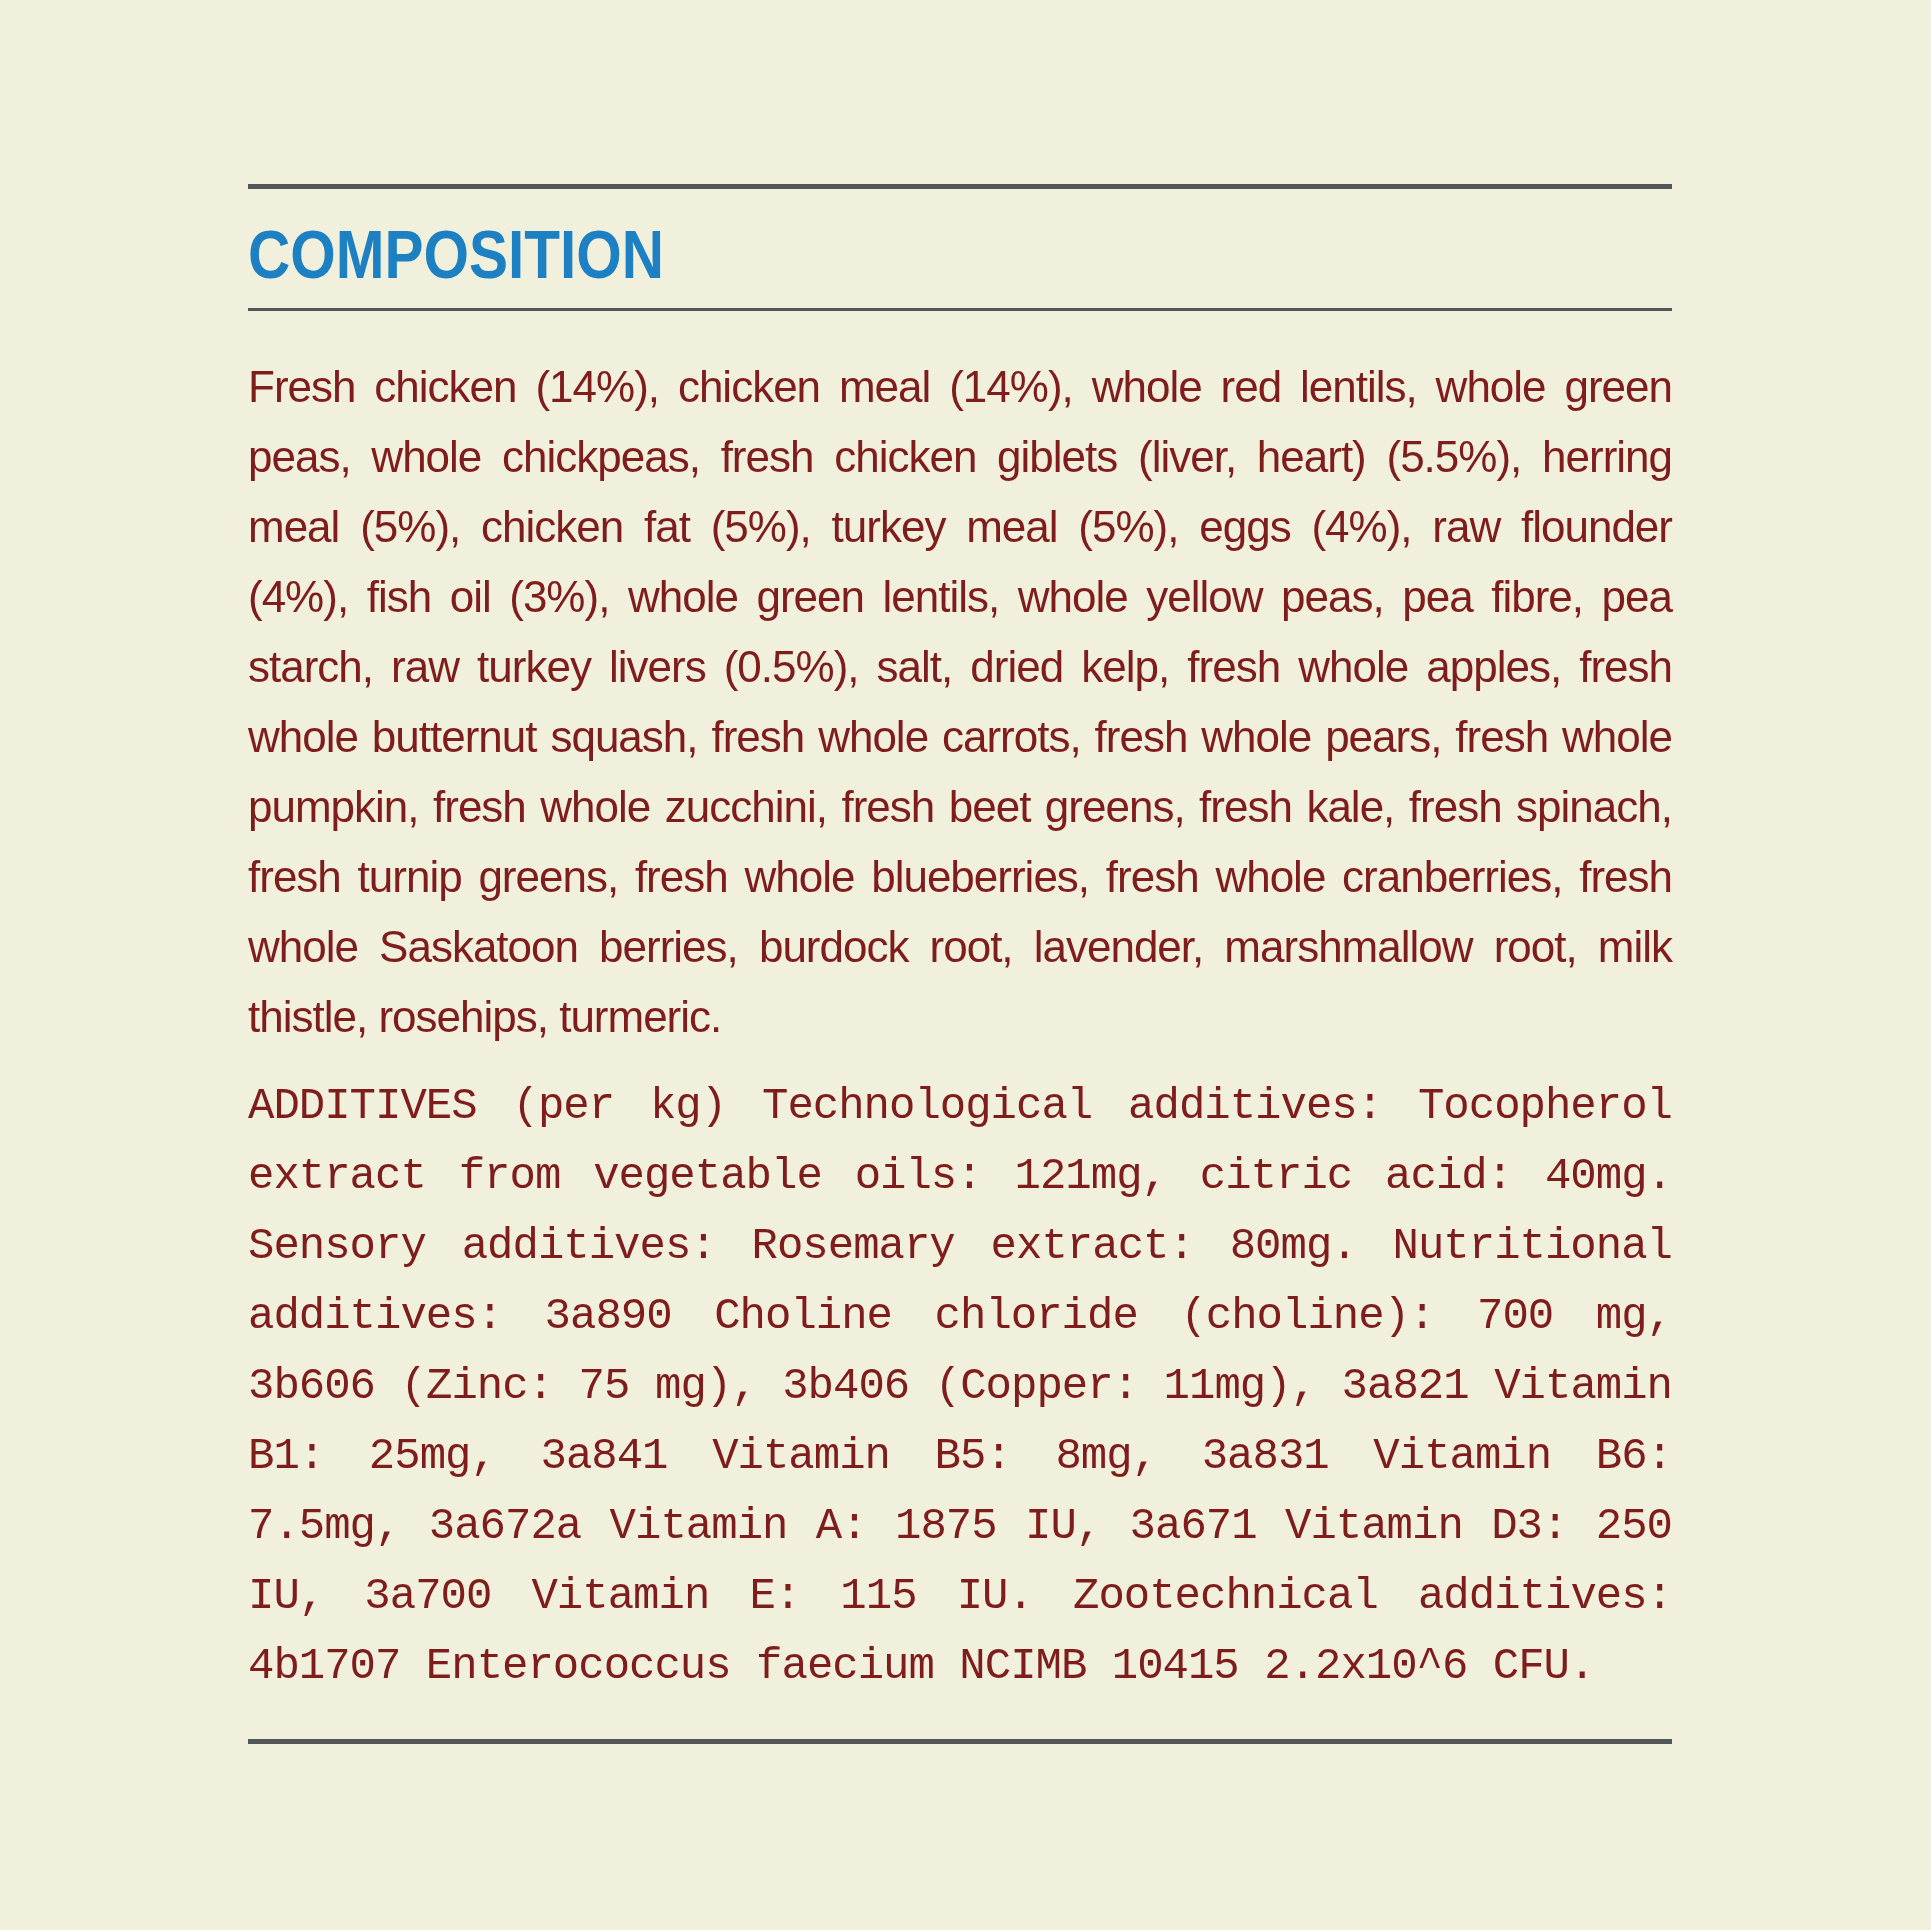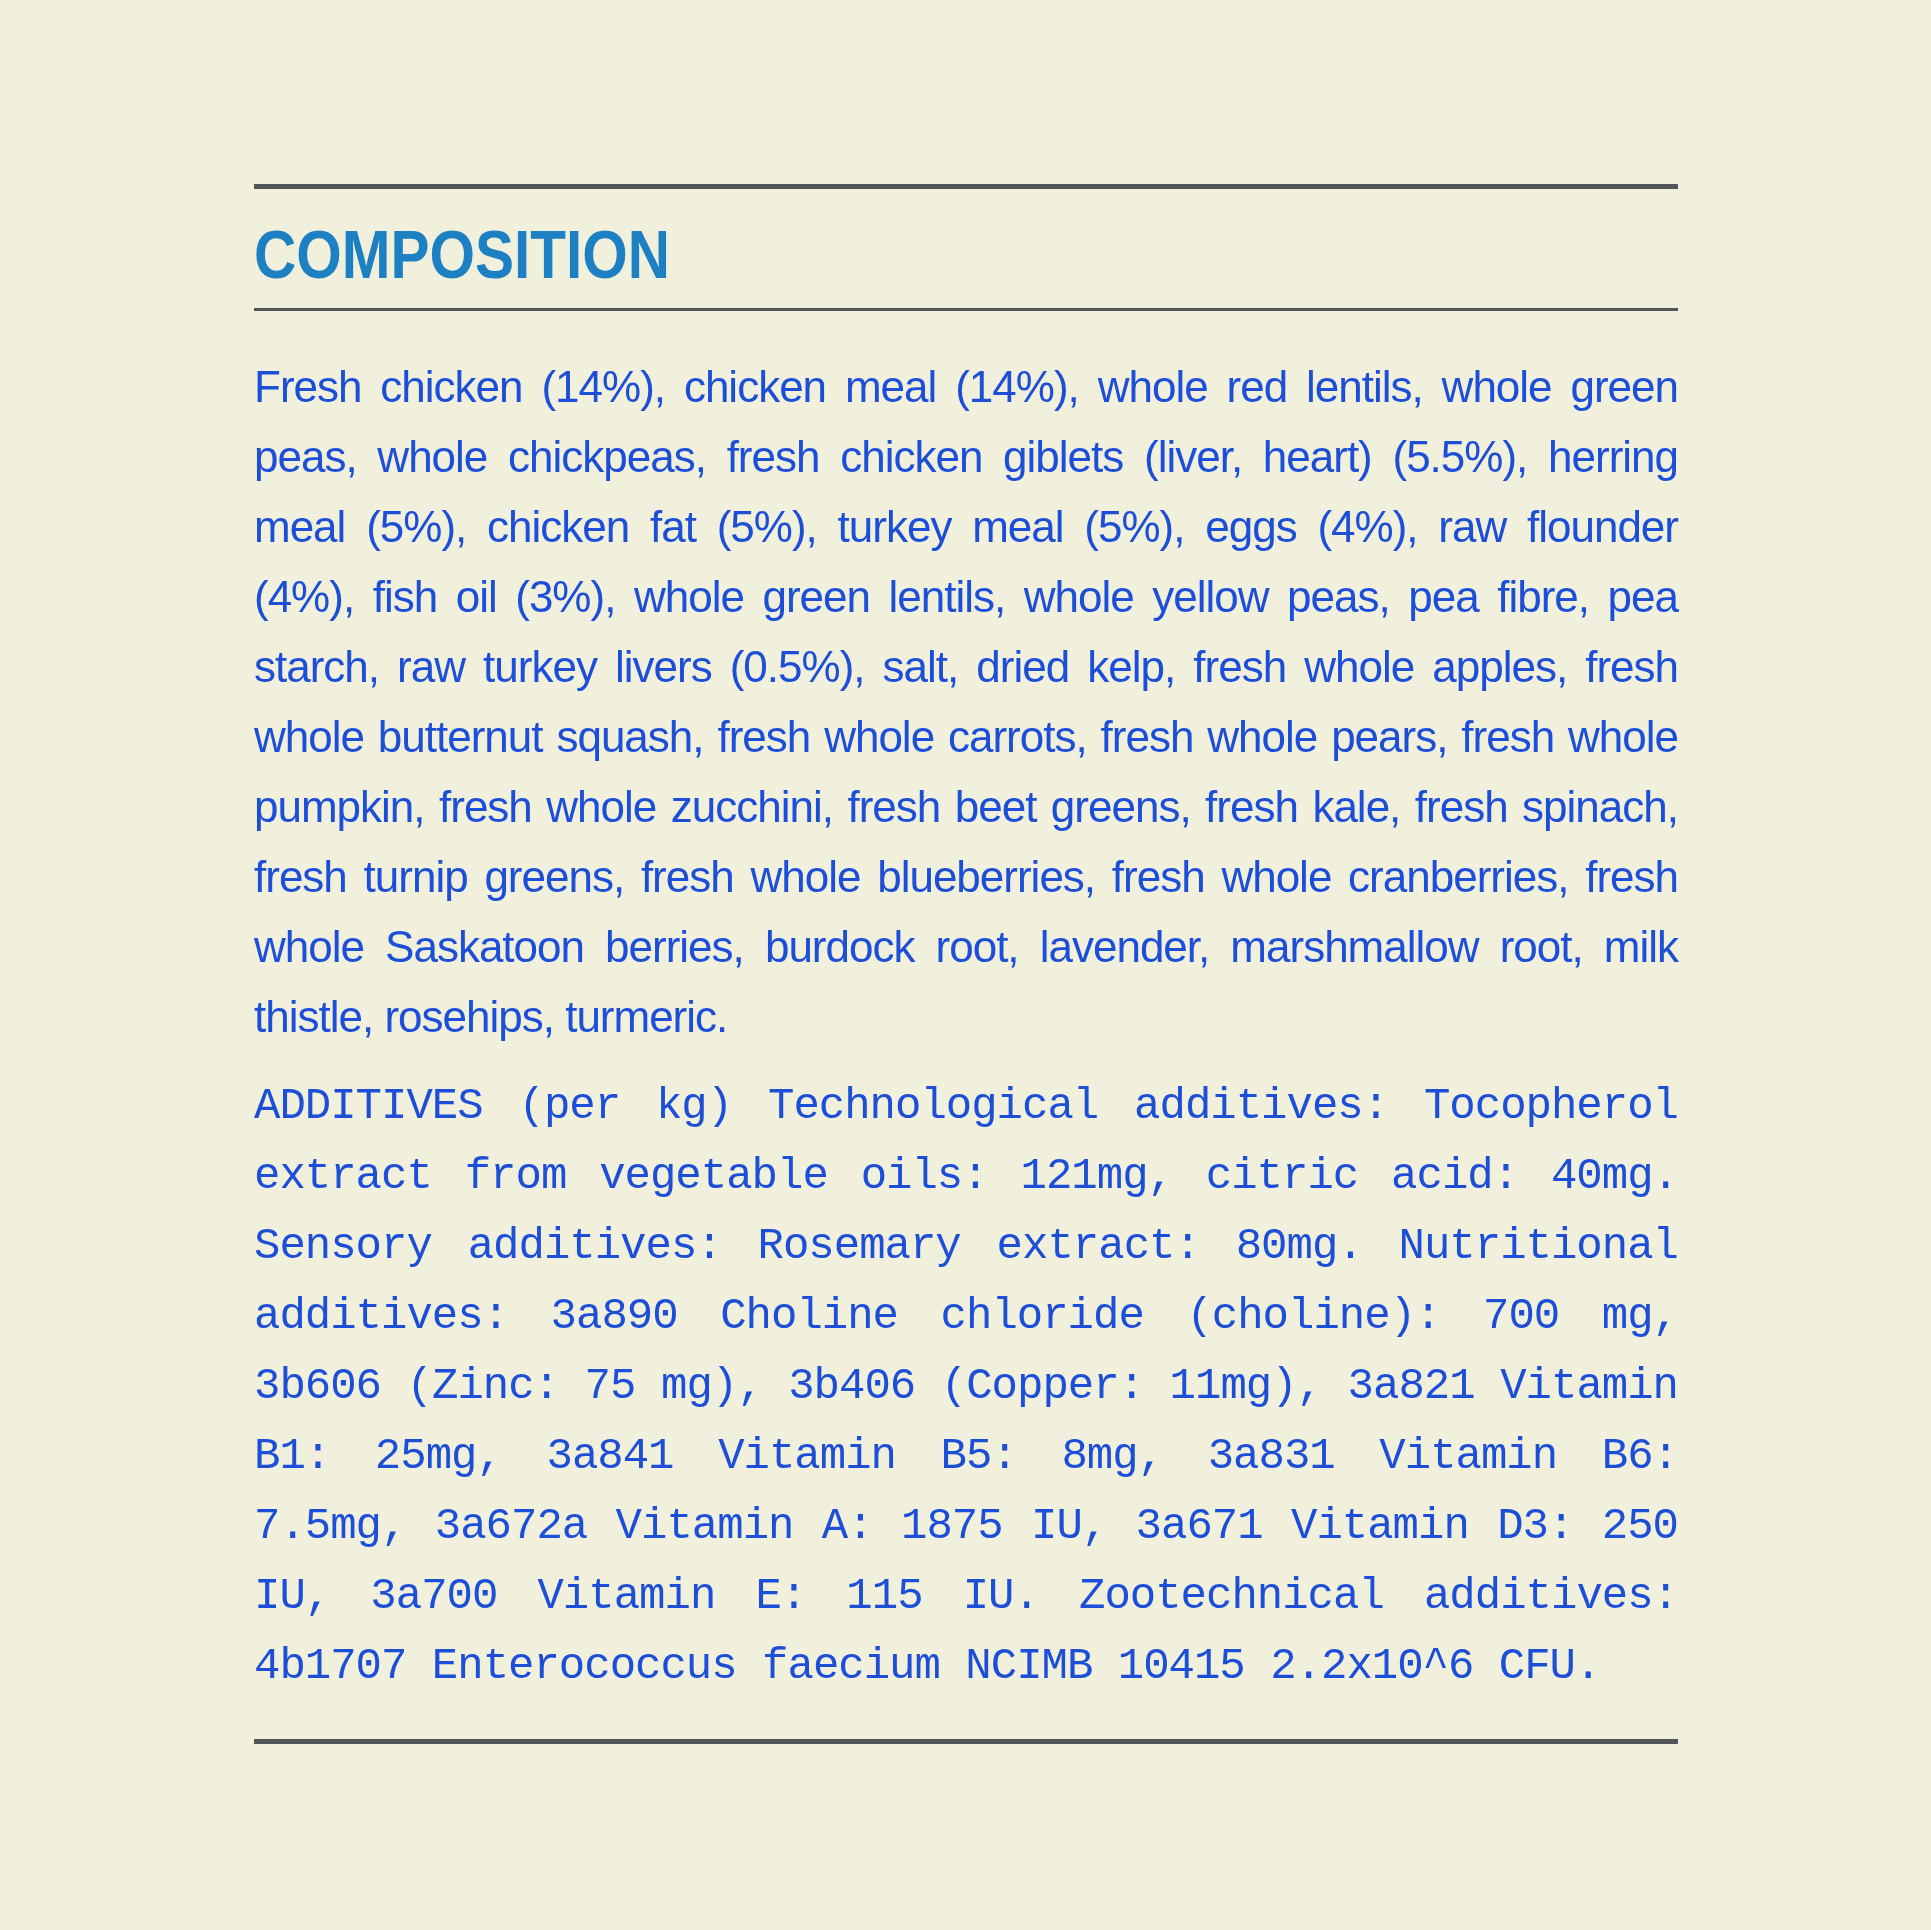--- a/index.html
+++ b/index.html
@@ -9,21 +9,21 @@
   body {
     width: 1931px;
     height: 1930px;
     background: #F0F0DC;
     font-family: "Liberation Sans", sans-serif;
     position: relative;
     overflow: hidden;
   }
   .panel {
     position: absolute;
-    left: 254px;
+    left: 248px;
     top: 0;
     width: 1424px;
   }
   .rule {
     background: #54575A;
     width: 100%;
   }
   .rule-top {
     margin-top: 184px;
     height: 4.8px;
@@ -47,21 +47,21 @@
     transform: scaleX(0.86);
     transform-origin: left center;
     white-space: nowrap;
   }
   p.body-text {
     margin: 0;
     padding: 0;
     font-size: 44px;
     line-height: 70px;
     letter-spacing: -1px;
-    color: #1d4ed8;
+    color: #7f1d1d;
     text-align: justify;
     font-weight: 500;
   }
   p.composition {
     margin-top: 41px;
   }
   p.additives {
     margin-top: 19.3px;
     font-family: Liberation Mono, monospace;
   }

